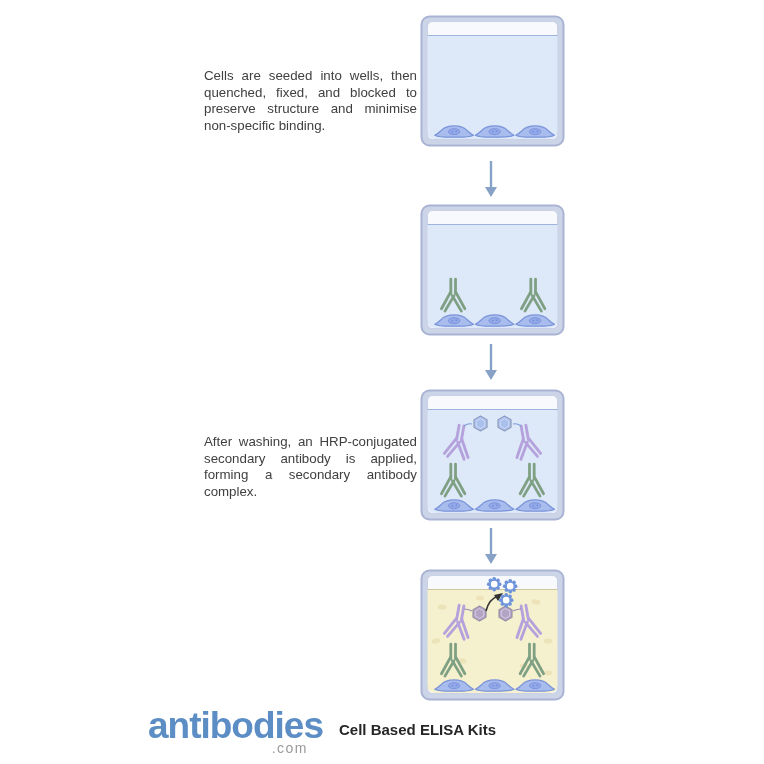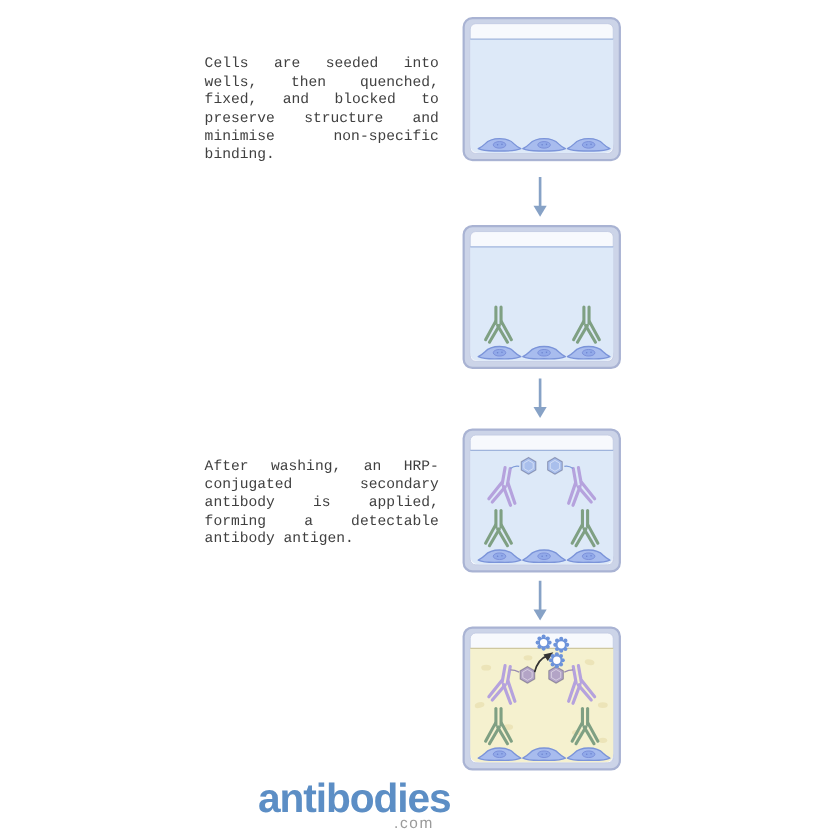--- a/index.html
+++ b/index.html
@@ -1,19 +1,19 @@
 <!DOCTYPE html>
 <html><head>
 <meta charset="utf-8">
 <style>
   html,body{margin:0;padding:0;background:#ffffff;}
   .canvas{position:relative;width:764px;height:764px;background:#ffffff;overflow:hidden;
           font-family:"Liberation Sans",sans-serif;}
-  .step-text{position:absolute;left:186px;width:213px;margin:0;font-size:13.3px;
-             line-height:16.5px;color:#404040;text-align:justify;font-family:Liberation Mono, monospace;}
+  .step-text{position:absolute;left:186px;width:213px;margin:18px;font-size:13.3px;
+             line-height:16.5px;color:#404040;text-align:justify;}
   .well{position:absolute;left:420px;width:145px;height:132px;}
   .flow-arrow{position:absolute;left:481px;width:20px;height:38px;}
   .ab-green{color:#7fa083;}
   .ab-purple{color:#b5a2dd;}
   .hex-blue{color:#a9bfec;}
   .hex-grey{color:#b3a4c6;}
   .gear-blue{color:#6d93da;}
   .footer{position:absolute;top:707px;left:0;width:644px;display:flex;
           justify-content:center;align-items:center;}
   .brand{position:relative;font-size:37px;font-weight:700;color:#5c8ec5;
@@ -93,21 +93,21 @@
     <use href="#ab" class="ab-green" transform="translate(16,72) scale(0.78)"></use>
     <use href="#ab" class="ab-green" transform="translate(96,72) scale(0.78)"></use>
     <use href="#cells-row"></use>
   </svg>
 
   <svg class="flow-arrow" style="top:343px" viewBox="0 0 20 38">
     <line x1="10" y1="1" x2="10" y2="28" stroke="#87a2c6" stroke-width="2.4"></line>
     <polygon points="4,27 16,27 10,37" fill="#87a2c6"></polygon>
   </svg>
 
-  <p class="step-text" style="top:416px">After washing, an HRP-conjugated secondary antibody is applied, forming a detectable antibody antigen.</p>
+  <p class="step-text" style="top:416px">After washing, an HRP-conjugated secondary antibody is applied, forming a secondary antibody complex.</p>
   <svg class="well" style="top:389px" viewBox="0 0 145 132">
     <use href="#well-frame"></use>
     <use href="#liquid-blue"></use>
     <g>
       <use href="#ab" class="ab-green" transform="translate(16,72) scale(0.78)"></use>
       <use href="#ab" class="ab-purple" transform="translate(21,33) rotate(10 17 20) scale(0.8)"></use>
       <path d="M44,37 q4,-3 8,-2" fill="none" stroke="#7e9bd8" stroke-width="1.1"></path>
       <use href="#hex" class="hex-blue" transform="translate(52,26) scale(0.85)"></use>
     </g>
     <g transform="translate(145,0) scale(-1,1)">
@@ -156,15 +156,16 @@
     <use href="#gear" class="gear-blue" transform="translate(83,10) scale(0.9)"></use>
     <use href="#gear" class="gear-blue" transform="translate(79,24) scale(0.9)"></use>
     <use href="#cells-row"></use>
   </svg>
 
   <div class="footer">
     <div class="brand">
       <span>antibodies</span>
       <span class="brand-suffix">.com</span>
     </div>
+    <div class="footer-label">Cell Based ELISA Kits</div>
   </div>
 
 </div>
 
 </body></html>

